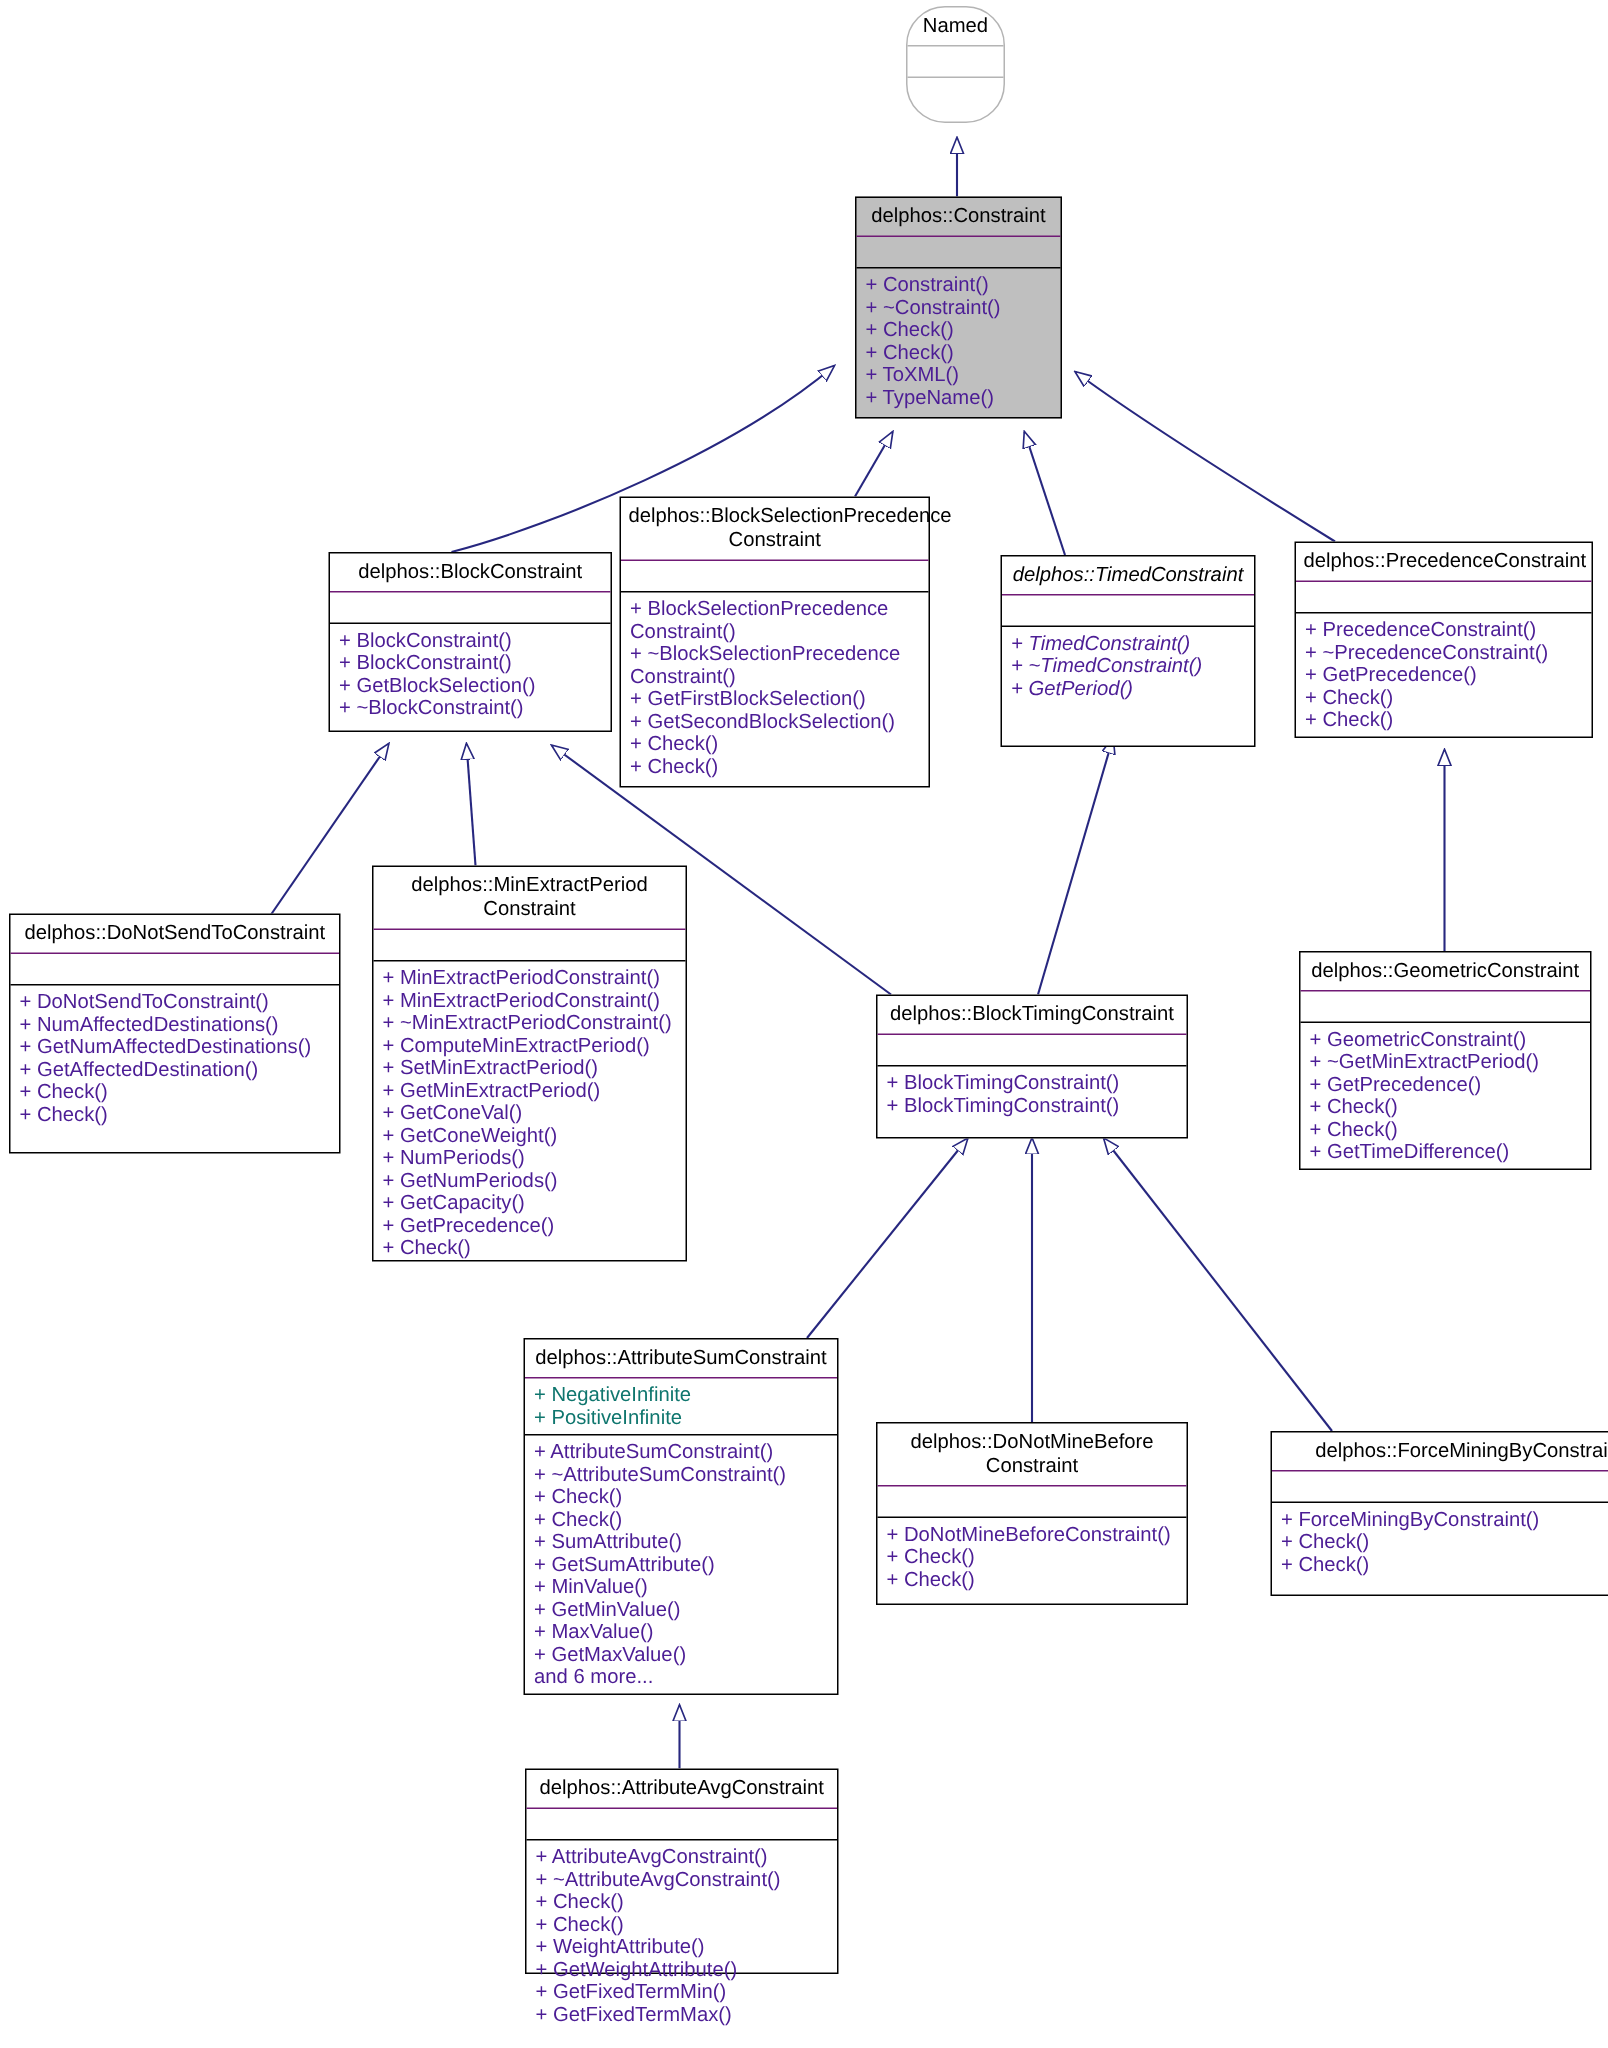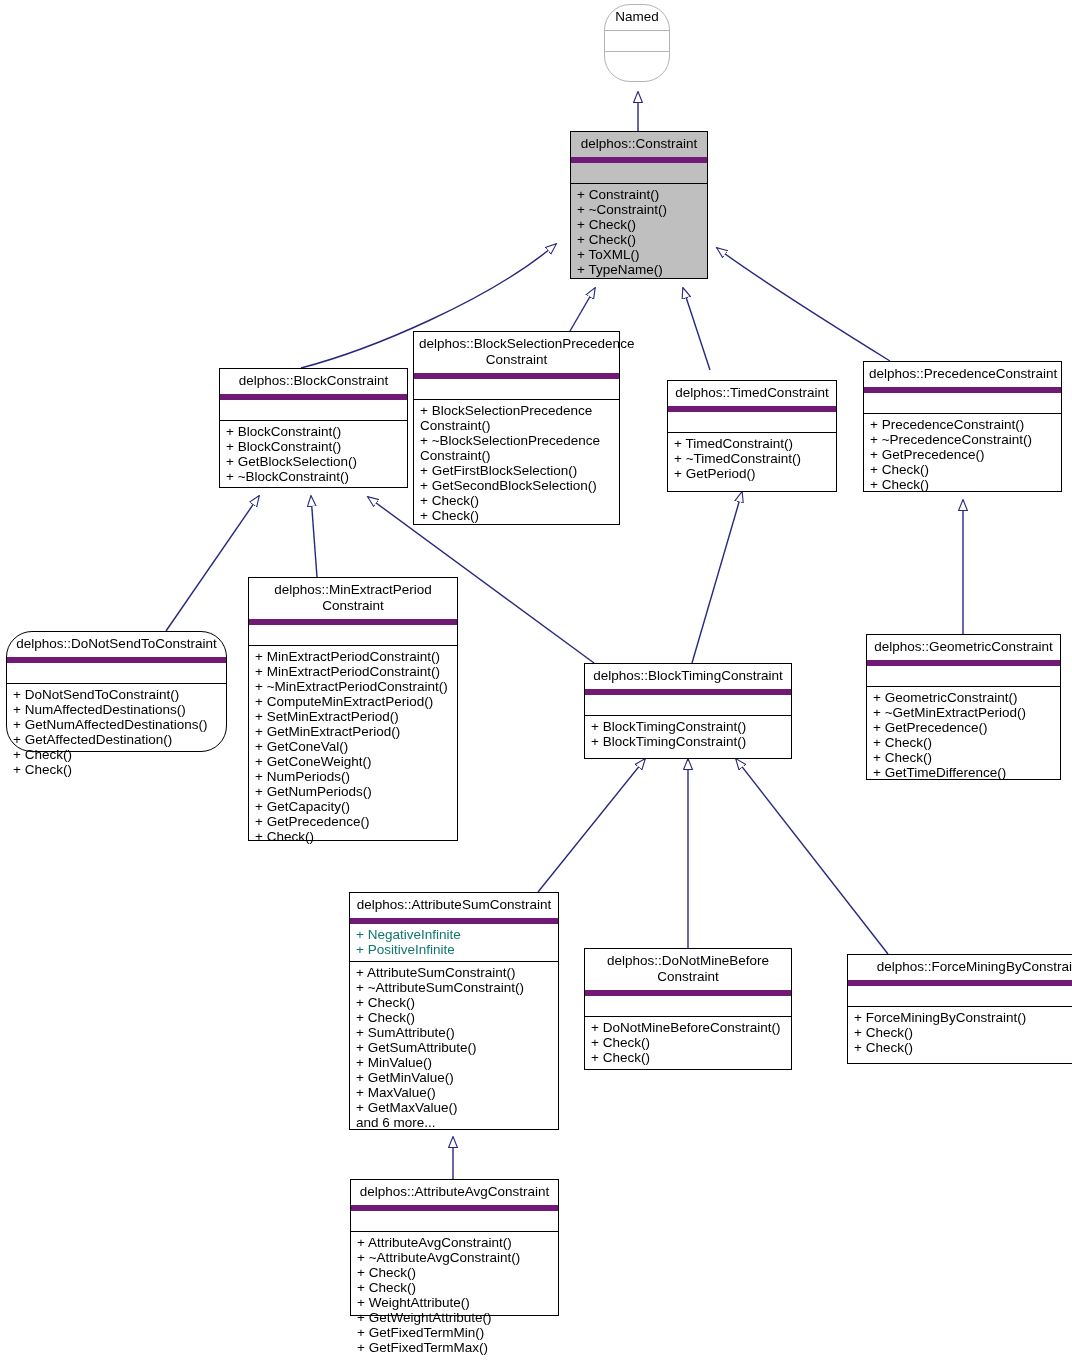--- a/index.html
+++ b/index.html
@@ -37,39 +37,39 @@
   .uml-class.highlight {
     background: #bfbfbf;
   }
   .cls-title {
     box-sizing: border-box;
     text-align: center;
     font-size: 13.5px;
     color: #000000;
     line-height: 16px;
     padding: 4px 5px 5px 5px;
-    border-bottom: 6px solid #701a75;
+    border-bottom: 1px solid #701a75;
     white-space: pre-line;
   }
   .faded .cls-title { border-bottom: 1px solid #b4b4b4; }
   .cls-attrs {
     box-sizing: border-box;
     border-bottom: 1px solid #000000;
     font-size: 13.5px;
     line-height: 15px;
     color: #0f766e;
     padding: 3px 6px 4px 6px;
     min-height: 21px;
   }
   .faded .cls-attrs { border-bottom: 1px solid #b4b4b4; }
   .cls-ops {
     box-sizing: border-box;
     font-size: 13.5px;
     line-height: 15px;
-    color: #000000;
+    color: #4c1d95;
     padding: 3px 6px 4px 6px;
     min-height: 19px;
   }
   .cls-ops div, .cls-attrs div {
     white-space: normal;
   }
 </style>
 </head>
 <body>
 
@@ -150,21 +150,21 @@
     <div class="cls-ops">
         <div>+ BlockSelectionPrecedence Constraint()</div>
         <div>+ ~BlockSelectionPrecedence Constraint()</div>
         <div>+ GetFirstBlockSelection()</div>
         <div>+ GetSecondBlockSelection()</div>
         <div>+ Check()</div>
         <div>+ Check()</div>
       </div>
   </div>
 
-  <div class="uml-class" style="left:667px; top:380px; width:170px; height:112px;">
+  <div class="uml-class" style="left:667px; top:370px; width:170px; height:128px;font-style:italic;">
     <div class="cls-title">delphos::TimedConstraint</div>
     <div class="cls-attrs"></div>
     <div class="cls-ops">
         <div>+ TimedConstraint()</div>
         <div>+ ~TimedConstraint()</div>
         <div>+ GetPeriod()</div>
       </div>
   </div>
 
   <div class="uml-class" style="left:863px; top:361px; width:199px; height:131px;">
@@ -172,21 +172,21 @@
     <div class="cls-attrs"></div>
     <div class="cls-ops">
         <div>+ PrecedenceConstraint()</div>
         <div>+ ~PrecedenceConstraint()</div>
         <div>+ GetPrecedence()</div>
         <div>+ Check()</div>
         <div>+ Check()</div>
       </div>
   </div>
 
-  <div class="uml-class" style="left:6px; top:631px; width:221px; height:121px;border-radius:26px;">
+  <div class="uml-class" style="left:6px; top:609px; width:221px; height:160px;">
     <div class="cls-title">delphos::DoNotSendToConstraint</div>
     <div class="cls-attrs"></div>
     <div class="cls-ops">
         <div>+ DoNotSendToConstraint()</div>
         <div>+ NumAffectedDestinations()</div>
         <div>+ GetNumAffectedDestinations()</div>
         <div>+ GetAffectedDestination()</div>
         <div>+ Check()</div>
         <div>+ Check()</div>
       </div>

